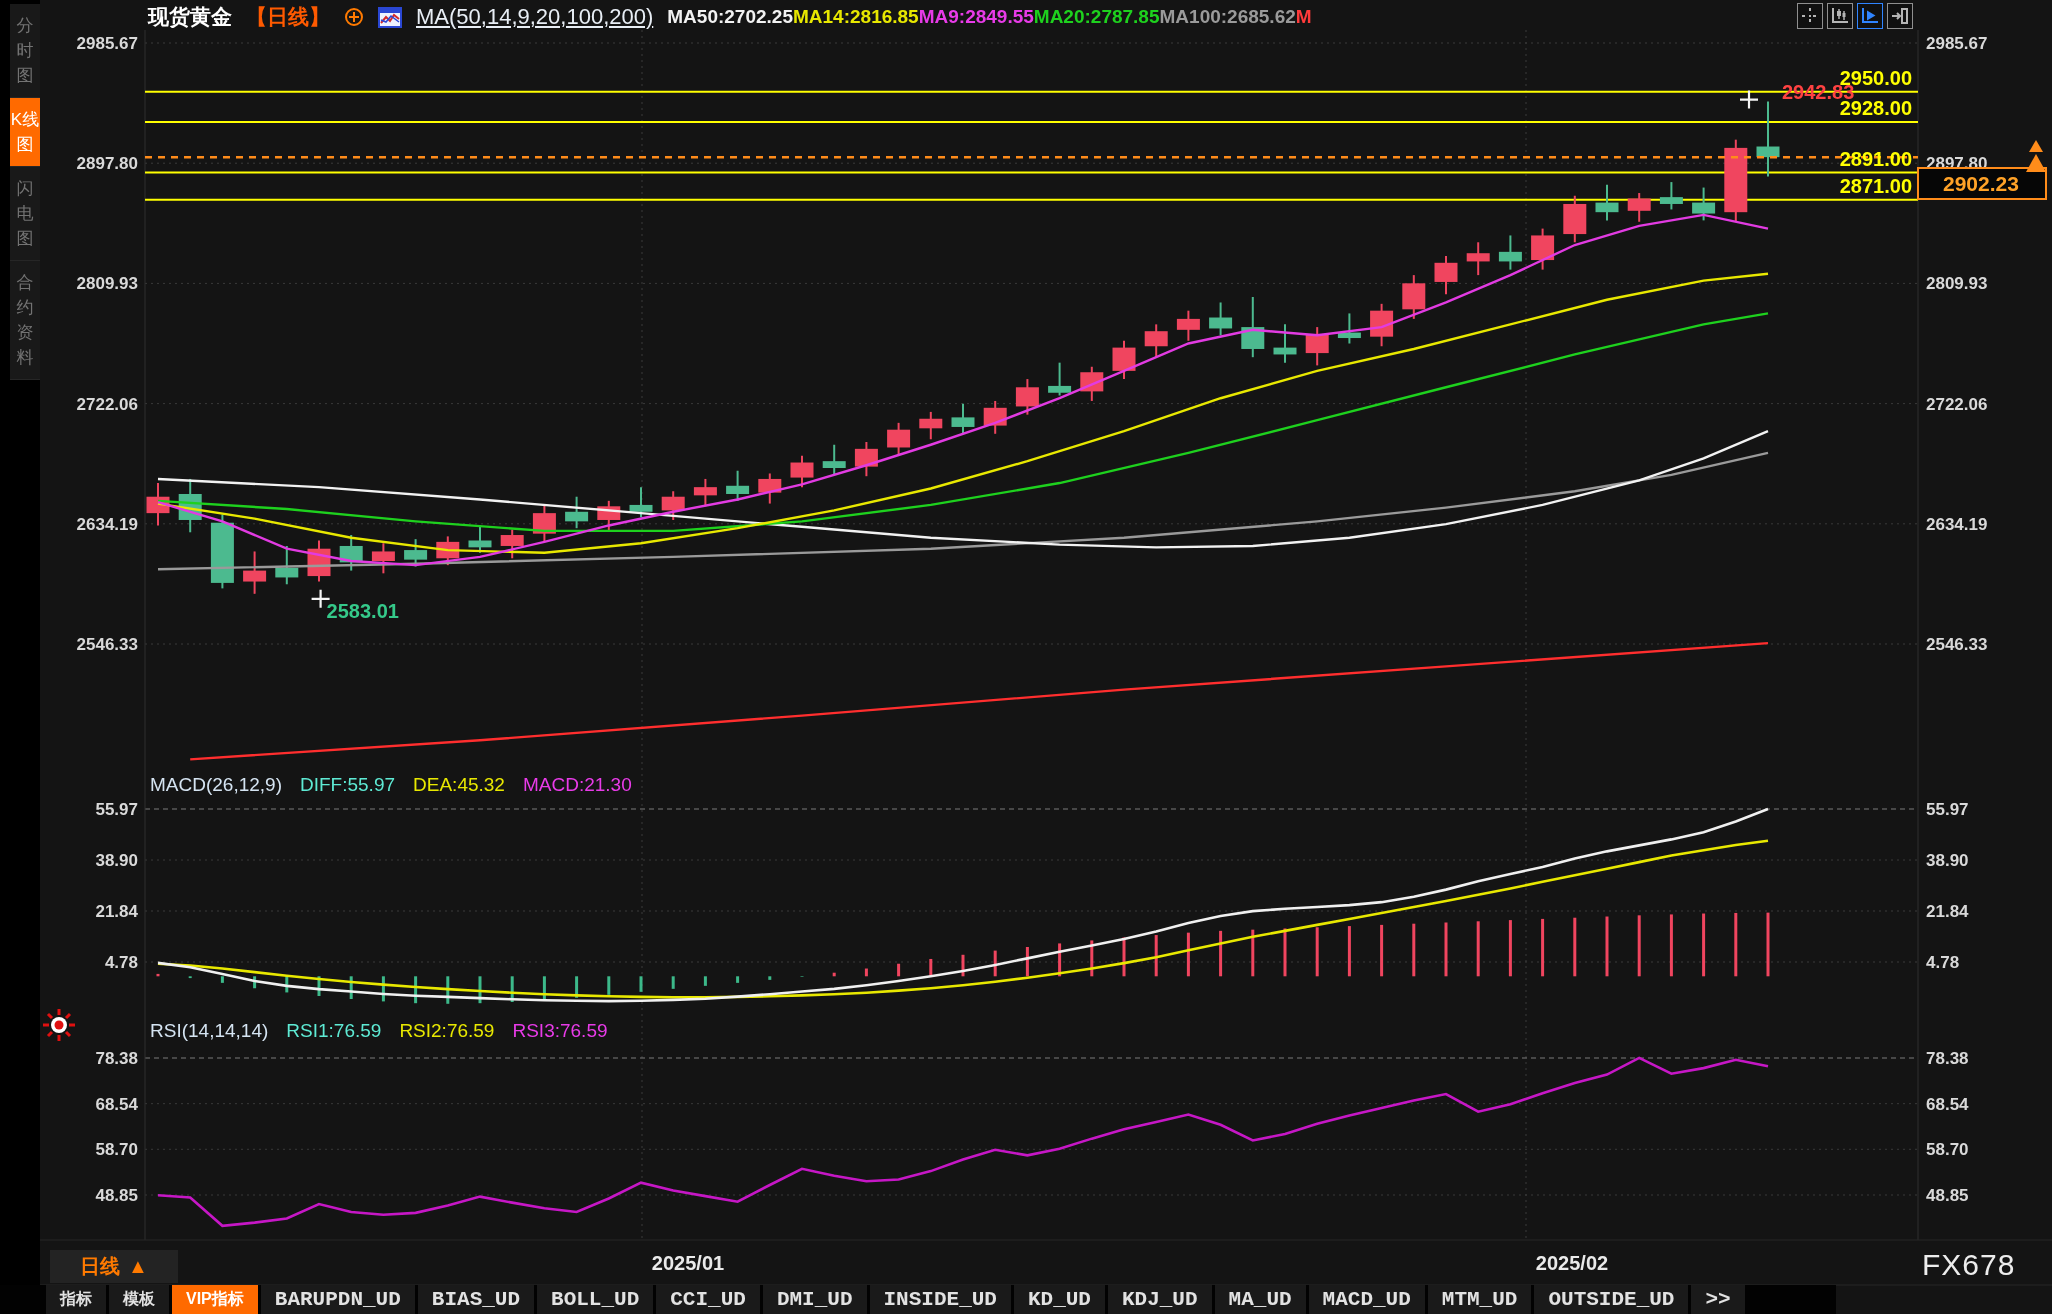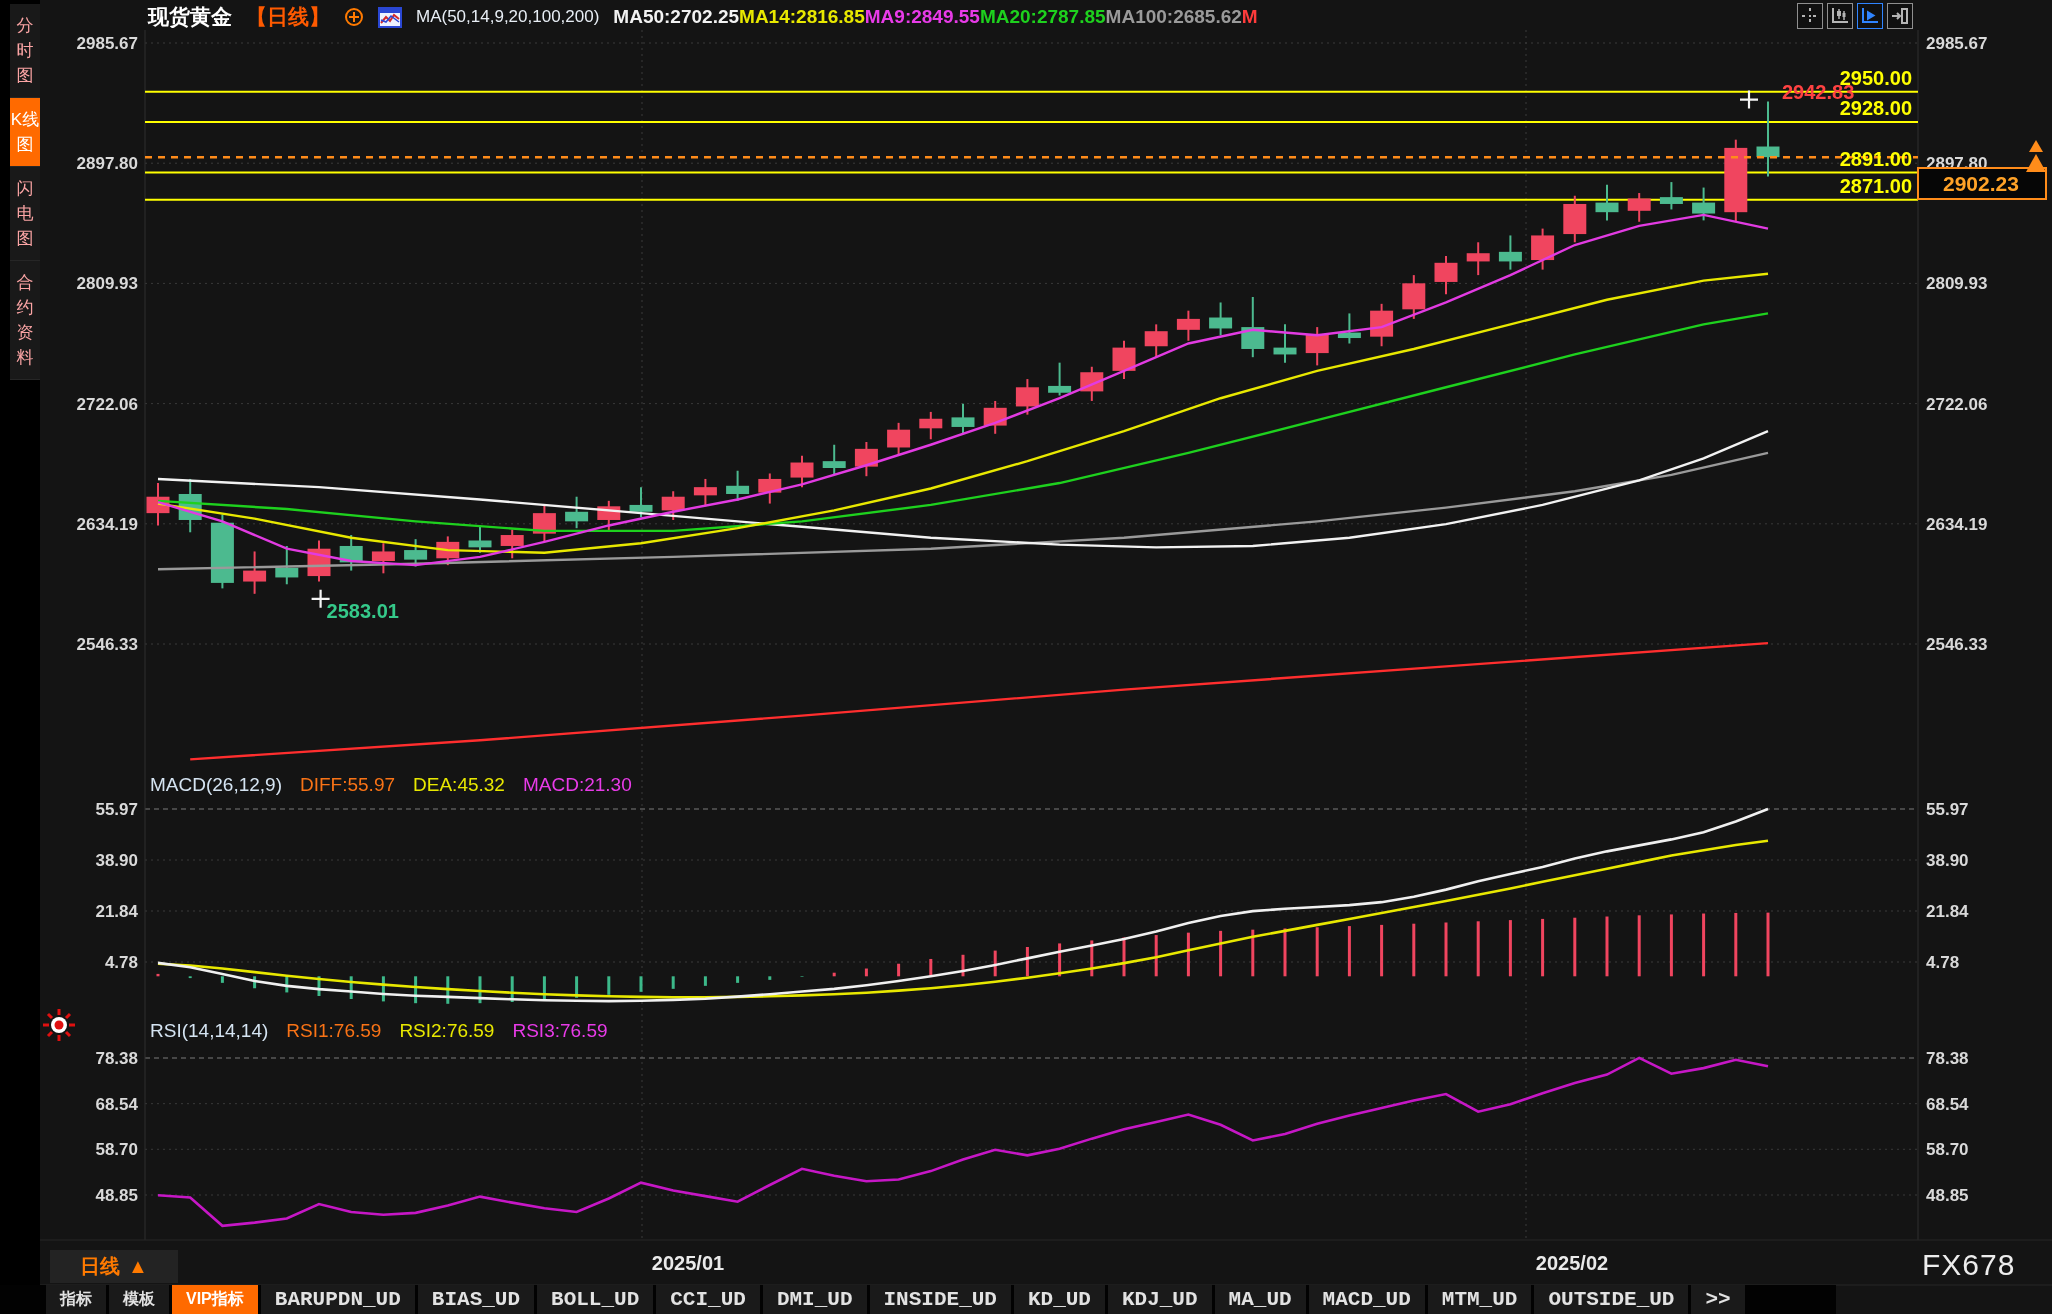--- a/index.html
+++ b/index.html
@@ -4,38 +4,38 @@
 <style>
   html,body{margin:0;padding:0;background:#000;}
   #app{position:relative;width:2052px;height:1314px;background:#141414;overflow:hidden;
        font-family:"Liberation Sans","DejaVu Sans",sans-serif;}
   #chart{position:absolute;left:0;top:0;z-index:1;}
   
   .hdr{position:absolute;left:148px;top:3px;height:28px;display:flex;align-items:center;
        gap:14px;white-space:nowrap;z-index:5;font-size:19px;}
   .sym{color:#ffffff;font-size:21px;font-weight:bold;}
   .per{color:#ff5a00;font-size:21px;font-weight:bold;}
-  .matitle{color:#e8eef5;font-size:17px;}
+  .matitle{color:#e8eef5;font-size:22px;text-decoration:underline;}
   .hicon{display:inline-flex;align-items:center;}
   #mavalues{display:inline-flex;gap:0;font-size:19px;font-weight:bold;}
   
   #sidebar{position:absolute;left:0;top:0;width:40px;height:1314px;background:#000;z-index:6;}
   #sidetabs{position:absolute;left:10px;top:4px;width:30px;}
-  .vtab{width:30px;padding:9px 0;text-align:center;color:#fca5a5;font-size:17px;line-height:25px;
+  .vtab{width:30px;padding:9px 0;text-align:center;color:#737373;font-size:17px;line-height:25px;
         word-break:break-all;border-bottom:1px solid #262626;background:#191919;cursor:pointer;}
   .vtab.active{background:#ff6a00;color:#fff;}
   
   #toolbar{position:absolute;left:1797px;top:3px;display:flex;gap:4px;z-index:6;}
   .tbtn{width:26px;height:26px;box-sizing:border-box;border:1px solid #8f8f8f;background:#101010;
         display:flex;align-items:center;justify-content:center;cursor:pointer;}
   .tbtn.active{border-color:#2f84ff;}
   
   .indhdr{position:absolute;left:150px;display:flex;gap:18px;font-size:19px;white-space:nowrap;z-index:4;}
   .it{color:#d5e4f2;}
-  .iw{color:#f97316;} .iy{color:#e8e800;} .im{color:#e83be8;}
+  .iw{color:#5eead4;} .iy{color:#e8e800;} .im{color:#e83be8;}
   
   #pricebox{position:absolute;left:1917px;top:167px;width:130px;height:33px;box-sizing:border-box;
             border:2px solid #ff8c1a;background:#060606;color:#ffa227;font-size:21px;font-weight:bold;
             line-height:29px;padding-left:24px;z-index:4;}
   #scrollbtn{position:absolute;left:2022px;top:134px;z-index:5;cursor:pointer;}
   #livedot{position:absolute;left:42px;top:1008px;z-index:6;}
   
   #periodbox{position:absolute;left:50px;top:1250px;width:128px;height:33px;background:#232323;
              color:#ff7a00;font-size:20px;font-weight:bold;display:flex;align-items:center;
              justify-content:center;gap:8px;z-index:6;cursor:pointer;}

